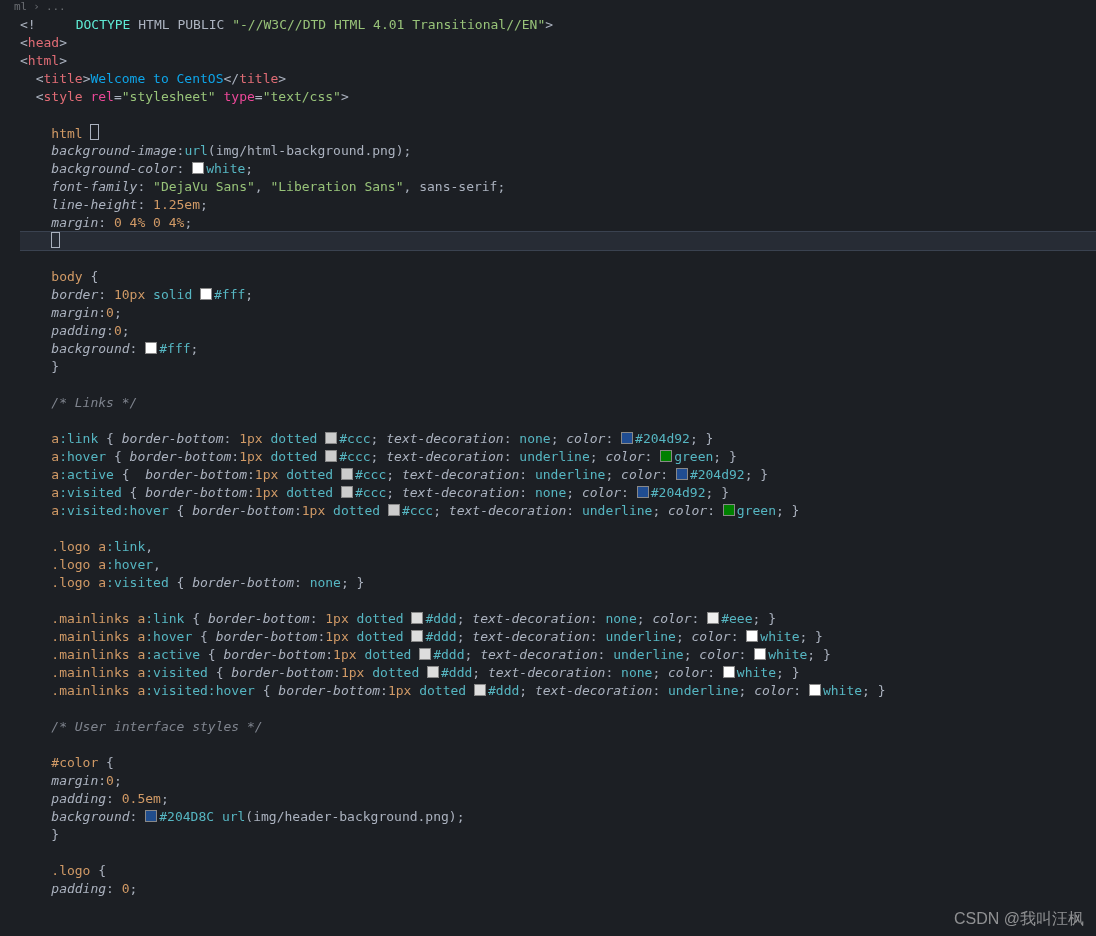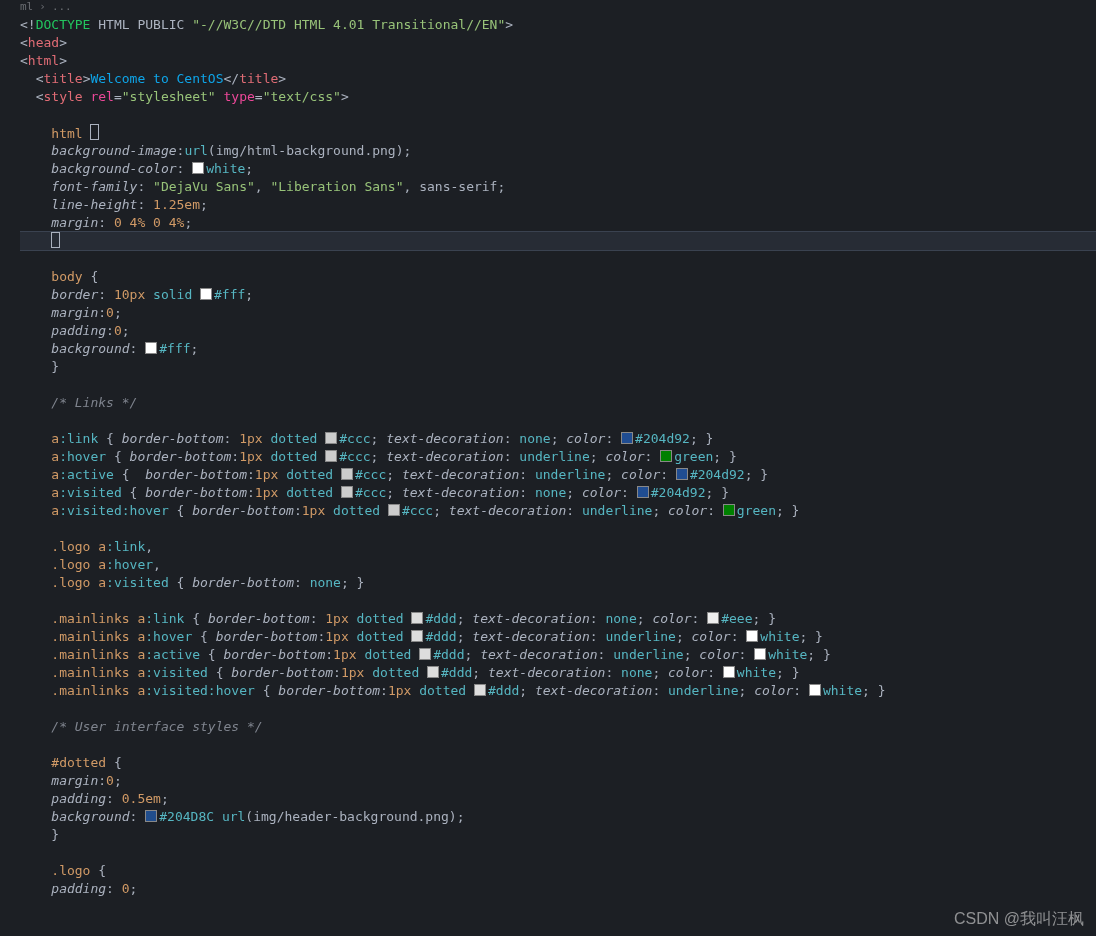--- a/index.html
+++ b/index.html
@@ -9,21 +9,21 @@
     color: #d4d4d4;
     font-family: "Menlo", "Consolas", "DejaVu Sans Mono", monospace;
     font-size: 13px;
     line-height: 18px;
     width: 1096px;
     height: 936px;
     overflow: hidden;
   }
   .breadcrumb {
     height: 14px;
-    padding-left: 20px;
+    padding-left: 14px;
     font-size: 11px;
     color: #6a6d72;
     display: flex;
     align-items: center;
     gap: 6px;
   }
   .breadcrumb .chev { color: #6a6d72; }
   .code-area {
     position: relative;
     padding-left: 20px;
@@ -34,21 +34,21 @@
     height: 18px;
   }
   .hl-line {
     background: rgba(60,70,85,0.35);
     border-top: 1px solid #3a4250;
     border-bottom: 1px solid #3a4250;
     margin-top:-1px; margin-bottom:-1px;
   }
   
   .punct   { color: #abb2bf; }
-  .doctype { color: #22c55e; }
+  .doctype { color: #5eead4; margin-left: 40px; }
   .docstr  { color: #98c379; }
   .tag     { color: #e06c75; }
   .attr    { color: #ec4899; }
   .string  { color: #98c379; }
   .sel     { color: #d19a66; }
   .prop    { color: #abb2bf; font-style: italic; }
   .num     { color: #d19a66; }
   .kw      { color: #56b6c2; }
   .url     { color: #56b6c2; }
   .urlstr  { color: #abb2bf; }
@@ -126,21 +126,21 @@
 <div class="line"></div>
 
 <div class="line"><span>    </span><span class="sel">.mainlinks</span><span> </span><span class="sel">a</span><span class="pseudo">:link</span><span class="punct"> { </span><span class="prop">border-bottom</span><span class="punct">: </span><span class="num">1px</span><span> </span><span class="kw">dotted</span><span> </span><span class="swatch" style="background: rgb(221, 221, 221);"></span><span class="colorhex">#ddd</span><span class="punct">; </span><span class="prop">text-decoration</span><span class="punct">: </span><span class="kw">none</span><span class="punct">; </span><span class="prop">color</span><span class="punct">: </span><span class="swatch" style="background: rgb(238, 238, 238);"></span><span class="colorhex">#eee</span><span class="punct">; }</span></div>
 <div class="line"><span>    </span><span class="sel">.mainlinks</span><span> </span><span class="sel">a</span><span class="pseudo">:hover</span><span class="punct"> { </span><span class="prop">border-bottom</span><span class="punct">:</span><span class="num">1px</span><span> </span><span class="kw">dotted</span><span> </span><span class="swatch" style="background: rgb(221, 221, 221);"></span><span class="colorhex">#ddd</span><span class="punct">; </span><span class="prop">text-decoration</span><span class="punct">: </span><span class="kw">underline</span><span class="punct">; </span><span class="prop">color</span><span class="punct">: </span><span class="swatch" style="background: rgb(255, 255, 255);"></span><span class="kw">white</span><span class="punct">; }</span></div>
 <div class="line"><span>    </span><span class="sel">.mainlinks</span><span> </span><span class="sel">a</span><span class="pseudo">:active</span><span class="punct"> { </span><span class="prop">border-bottom</span><span class="punct">:</span><span class="num">1px</span><span> </span><span class="kw">dotted</span><span> </span><span class="swatch" style="background: rgb(221, 221, 221);"></span><span class="colorhex">#ddd</span><span class="punct">; </span><span class="prop">text-decoration</span><span class="punct">: </span><span class="kw">underline</span><span class="punct">; </span><span class="prop">color</span><span class="punct">: </span><span class="swatch" style="background: rgb(255, 255, 255);"></span><span class="kw">white</span><span class="punct">; }</span></div>
 <div class="line"><span>    </span><span class="sel">.mainlinks</span><span> </span><span class="sel">a</span><span class="pseudo">:visited</span><span class="punct"> { </span><span class="prop">border-bottom</span><span class="punct">:</span><span class="num">1px</span><span> </span><span class="kw">dotted</span><span> </span><span class="swatch" style="background: rgb(221, 221, 221);"></span><span class="colorhex">#ddd</span><span class="punct">; </span><span class="prop">text-decoration</span><span class="punct">: </span><span class="kw">none</span><span class="punct">; </span><span class="prop">color</span><span class="punct">: </span><span class="swatch" style="background: rgb(255, 255, 255);"></span><span class="kw">white</span><span class="punct">; }</span></div>
 <div class="line"><span>    </span><span class="sel">.mainlinks</span><span> </span><span class="sel">a</span><span class="pseudo">:visited:hover</span><span class="punct"> { </span><span class="prop">border-bottom</span><span class="punct">:</span><span class="num">1px</span><span> </span><span class="kw">dotted</span><span> </span><span class="swatch" style="background: rgb(221, 221, 221);"></span><span class="colorhex">#ddd</span><span class="punct">; </span><span class="prop">text-decoration</span><span class="punct">: </span><span class="kw">underline</span><span class="punct">; </span><span class="prop">color</span><span class="punct">: </span><span class="swatch" style="background: rgb(255, 255, 255);"></span><span class="kw">white</span><span class="punct">; }</span></div>
 <div class="line"></div>
 <div class="line"><span>    </span><span class="comment">/* User interface styles */</span></div>
 <div class="line"></div>
-<div class="line"><span>    </span><span class="sel">#dotted</span><span class="punct"> {</span></div>
+<div class="line"><span>    </span><span class="sel">#color</span><span class="punct"> {</span></div>
 <div class="line"><span>    </span><span class="prop">margin</span><span class="punct">:</span><span class="num">0</span><span class="punct">;</span></div>
 <div class="line"><span>    </span><span class="prop">padding</span><span class="punct">: </span><span class="num">0.5em</span><span class="punct">;</span></div>
 <div class="line"><span>    </span><span class="prop">background</span><span class="punct">: </span><span class="swatch" style="background: rgb(32, 77, 140);"></span><span class="colorhex">#204D8C</span><span> </span><span class="url">url</span><span class="punct">(</span><span class="urlstr">img/header-background.png</span><span class="punct">);</span></div>
 <div class="line"><span class="punct">    }</span></div>
 <div class="line"></div>
 <div class="line"><span>    </span><span class="sel">.logo</span><span class="punct"> {</span></div>
 <div class="line"><span>    </span><span class="prop">padding</span><span class="punct">: </span><span class="num">0</span><span class="punct">;</span></div>
 </div>
 
 <div class="watermark">CSDN @我叫汪枫</div>

